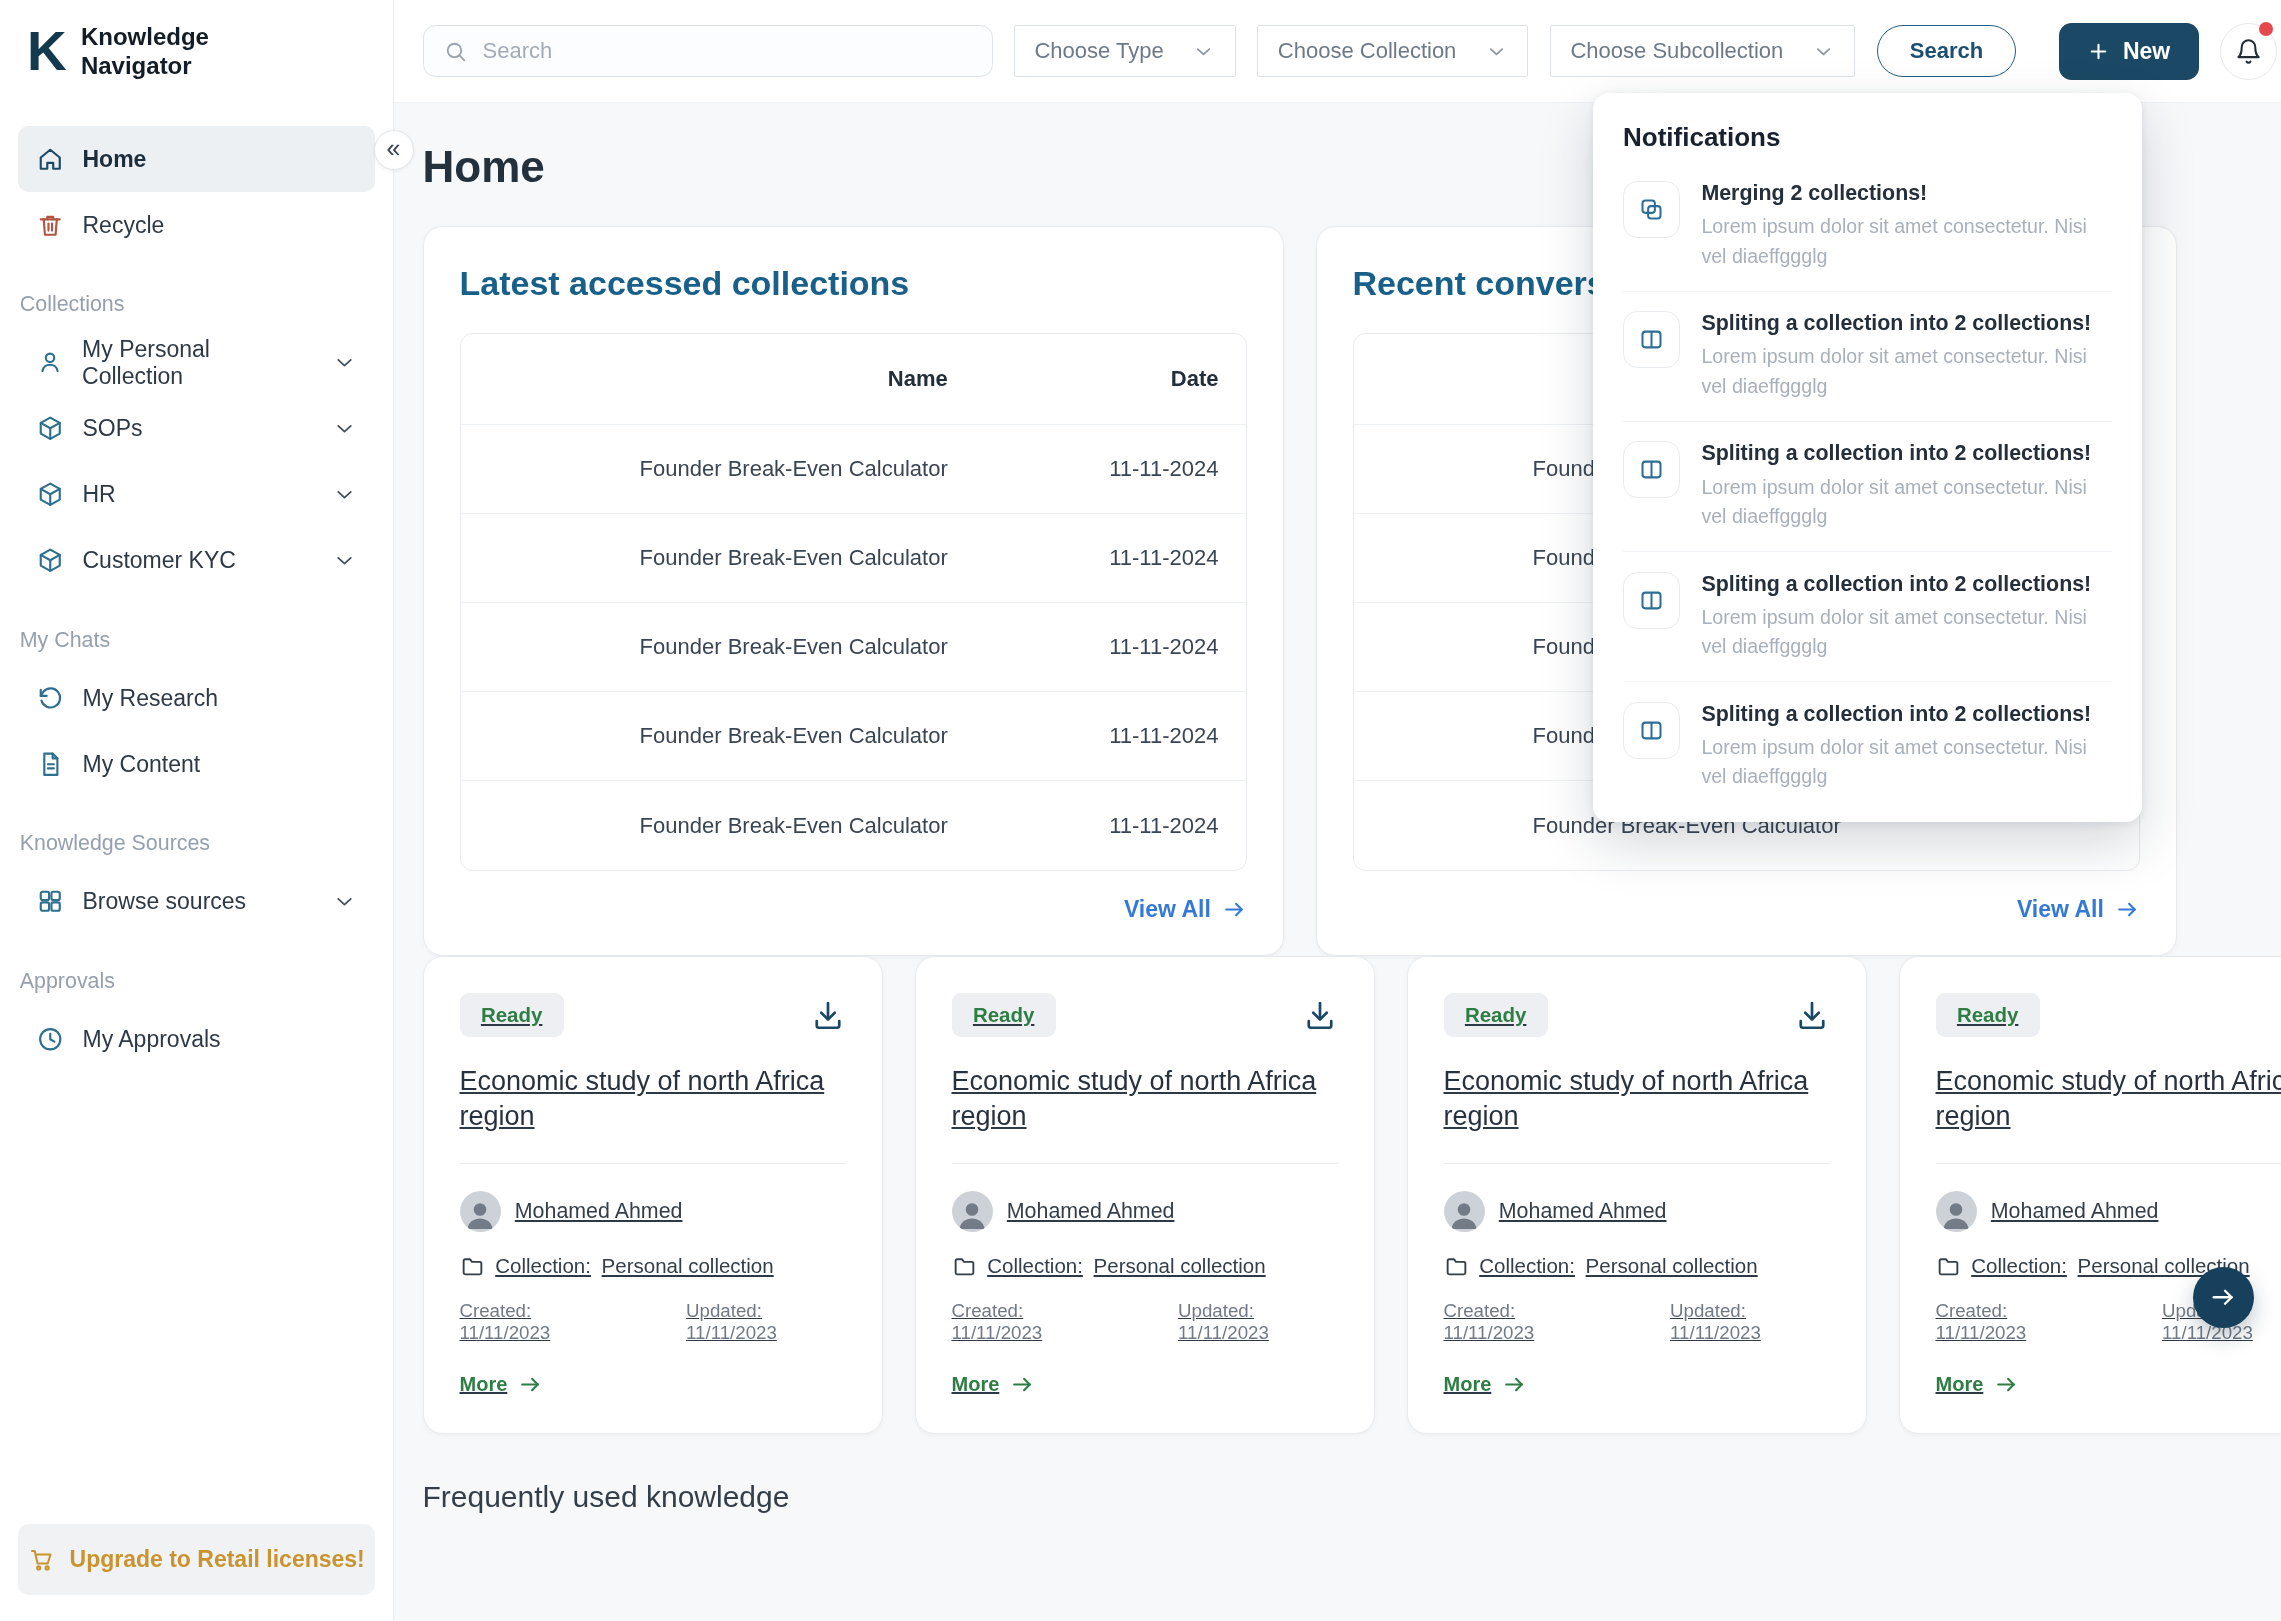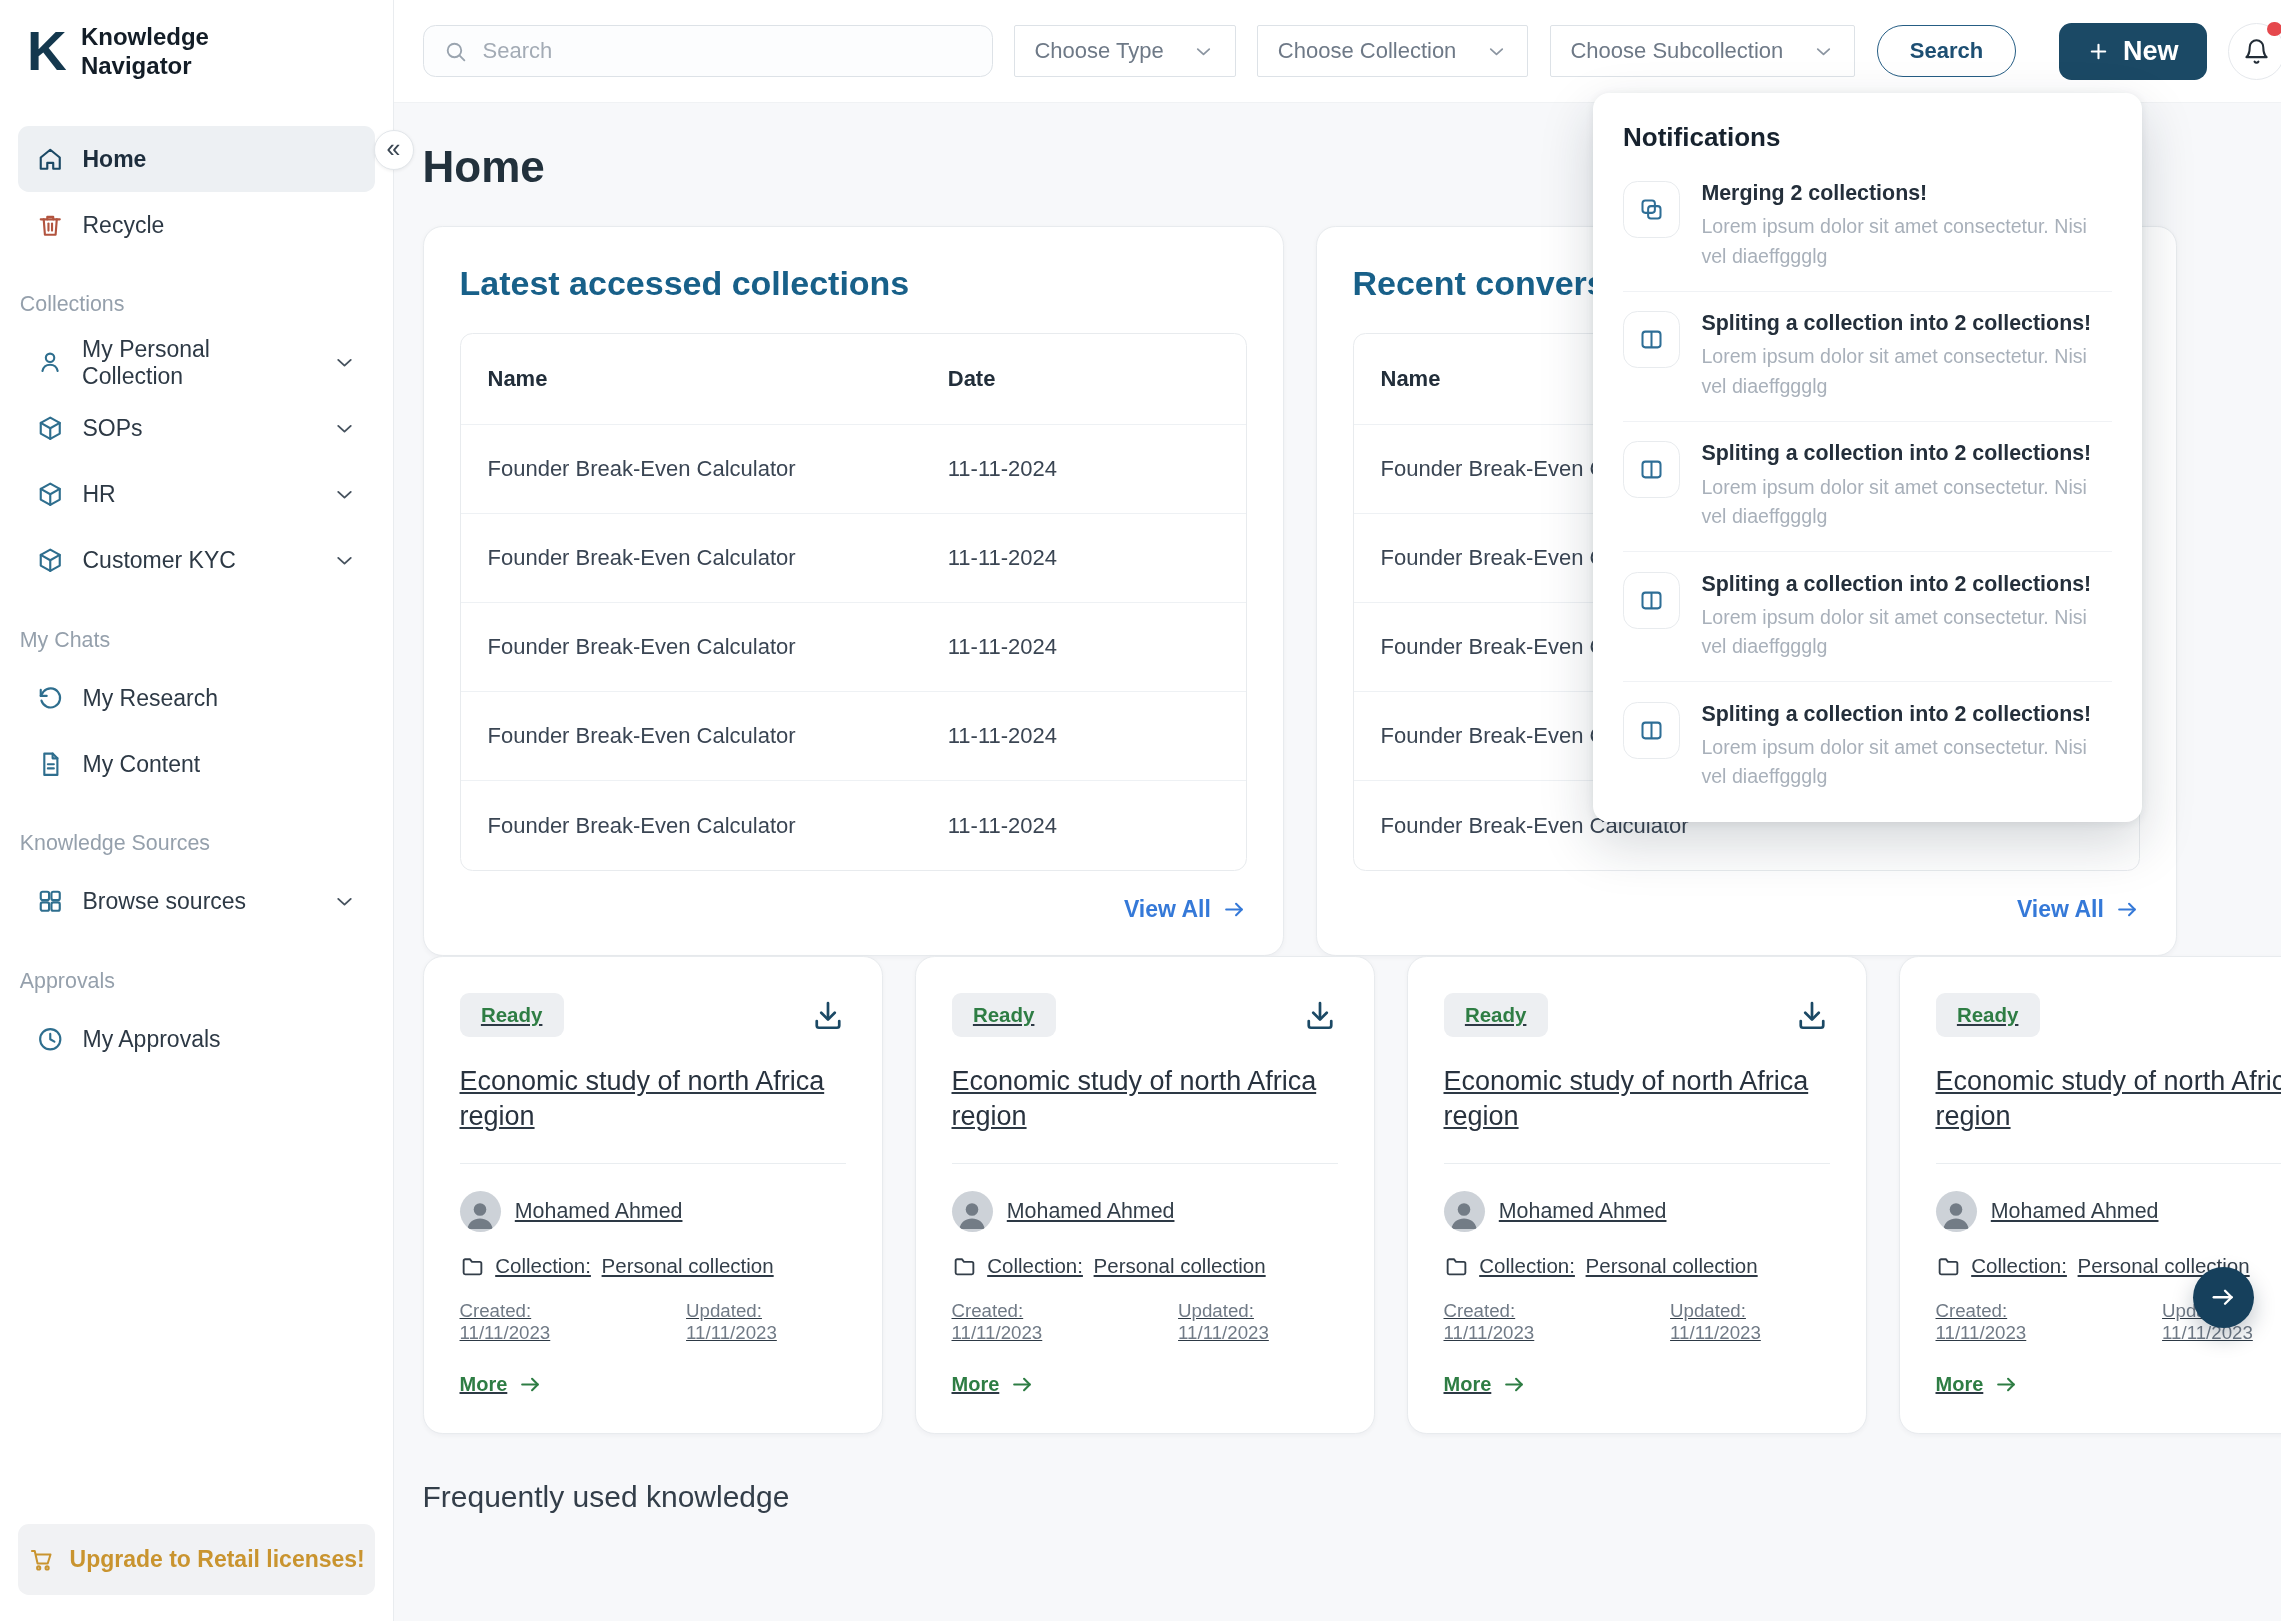--- a/index.html
+++ b/index.html
@@ -17,41 +17,41 @@
   .logo-k { font-size:55px; font-weight:800; color:#14384e; line-height:1; letter-spacing:-1.8px; }
   .brand-name { font-size:24px; font-weight:700; color:#131d27; line-height:1.18; }
   .topbar-main { flex:1; display:flex; align-items:center; gap:21.4px; padding:0 36px 0 28.5px; border-bottom:0.9px solid #f0f2f4; }
   .search-box { width:570px; height:52px; border:0.9px solid #dde2e7; border-radius:12.5px; background:#fcfdfe; display:flex; align-items:center; gap:12.5px; padding:0 19.6px; color:#9aa4af; }
   .search-box input { flex:1; border:0; outline:0; background:transparent; font-family:inherit; font-size:22px; color:#333f4a; min-width:0; }
   .search-box input::placeholder { color:#a3abb5; }
   .filter { height:52px; border:0.9px solid #dde2e7; border-radius:2px; background:#fff; display:flex; align-items:center; gap:28.5px; padding:0 19.6px; font-size:22px; color:#6e7987; cursor:pointer; white-space:nowrap; }
   .chev { color:#8b95a1; flex:0 0 auto; }
   .btn-search { height:52px; padding:0 32px; border-radius:890px; border:1.8px solid #255d84; background:#fff; color:#1d4f73; font-size:22px; font-weight:700; font-family:inherit; cursor:pointer; }
   .spacer { flex:1; }
-  .btn-new { height:57px; padding:0 28.5px; border-radius:12.5px; border:0; background:#1b4965; color:#fff; display:flex; align-items:center; gap:12.5px; font-size:27px; font-weight:600; font-family:inherit; cursor:pointer; }
+  .btn-new { height:57px; padding:0 28.5px; border-radius:12.5px; border:0; background:#1b4965; color:#fff; display:flex; align-items:center; gap:12.5px; font-size:23px; font-weight:600; font-family:inherit; cursor:pointer; }
   .icon-btn { width:57px; height:57px; border-radius:50%; border:0.9px solid #e5e8ec; background:#fff; color:#222c36; display:flex; align-items:center; justify-content:center; position:relative; cursor:pointer; flex:0 0 auto; }
   .dot { position:absolute; top:-1.8px; right:2.7px; width:14.3px; height:14.3px; border-radius:50%; background:#e5484d; }
 
   
   .sidebar { position:absolute; top:103px; left:0; bottom:0; width:394px; background:#fff; border-right:0.9px solid #e9ecef; padding:23px 18px 27px; display:flex; flex-direction:column; z-index:5; }
   .collapse-btn { position:absolute; top:27px; right:-20.5px; width:40px; height:40px; border-radius:50%; background:#fff; border:0.9px solid #e2e6ea; color:#3a4652; font-size:25px; display:flex; align-items:center; justify-content:center; cursor:pointer; box-shadow:0 0.9px 3.6px rgba(0,0,0,.07); z-index:7; font-family:inherit; padding-bottom:3.6px; }
   .nav-item { height:66px; border-radius:10.7px; display:flex; align-items:center; gap:18px; padding:0 18px; font-size:23px; color:#2d3945; cursor:pointer; }
   .nav-item.active { background:#edf0f3; color:#1d2d3c; font-weight:700; }
   .nav-item .chev { margin-left:auto; color:#46525e; }
   .nav-section { margin:34px 7.1px 12.5px 1.8px; font-size:21.4px; color:#95a0ac; }
   .ic-teal { color:#2e6e8e; } .ic-navy { color:#1b4965; } .ic-red { color:#b2543f; }
   .upgrade { margin-top:auto; height:71px; border-radius:10.7px; border:0; background:#f1f2f4; color:#c9942f; display:flex; align-items:center; justify-content:center; gap:14.3px; font-size:23px; font-weight:600; font-family:inherit; cursor:pointer; }
 
   
   .main { position:absolute; left:394px; top:103px; right:0; bottom:0; padding:39px 0 0 28.5px; overflow:hidden; }
   .page-title { margin:0 0 34px; font-size:44px; font-weight:700; color:#22313c; }
   .row-panels { display:flex; gap:32px; }
   .panel { width:861px; flex:0 0 861px; background:#fff; border:0.9px solid #e8ebee; border-radius:19.6px; padding:37px 36px 32px; box-shadow:0 1.8px 5.3px rgba(23,38,56,.04); }
   .panel h2 { margin:0 0 30px; font-size:34px; font-weight:700; color:#186089; white-space:nowrap; overflow:hidden; }
-  .table { border:0.9px solid #e8ebee; border-radius:12.5px; overflow:hidden; background:#fff; }
+  .table { border:0.9px solid #e8ebee; border-radius:12.5px; overflow:hidden; background:#fff;text-align:right; }
   .trow { display:grid; grid-template-columns:1.7fr 1fr; align-items:center; height:89px; padding:0 27px; border-bottom:0.9px solid #eef1f4; font-size:22px; color:#3a4553; cursor:pointer; }
   .trow.head { font-weight:700; color:#222e3a; cursor:default; height:91px; }
   .trow:last-child { border-bottom:0; }
   .tcell { white-space:nowrap; overflow:hidden; }
   .view-all { display:flex; justify-content:flex-end; margin-top:25px; }
   .link-blue { display:flex; gap:10.7px; align-items:center; color:#3579d8; font-size:23px; font-weight:600; cursor:pointer; }
   .section-h { margin:46px 0 27px; font-size:30px; font-weight:500; color:#333e49; }
 
   
   .kcards { display:flex; gap:32px; }

